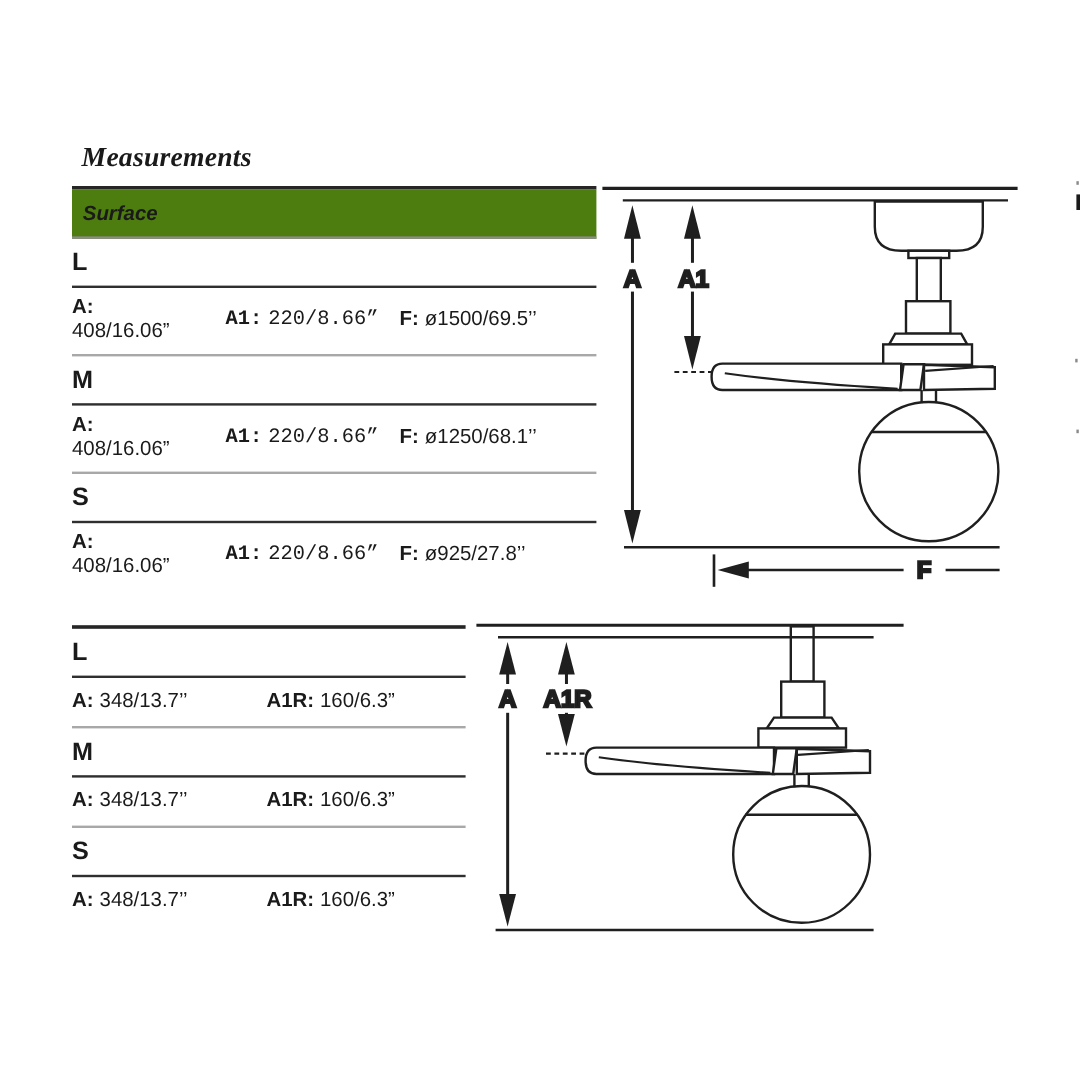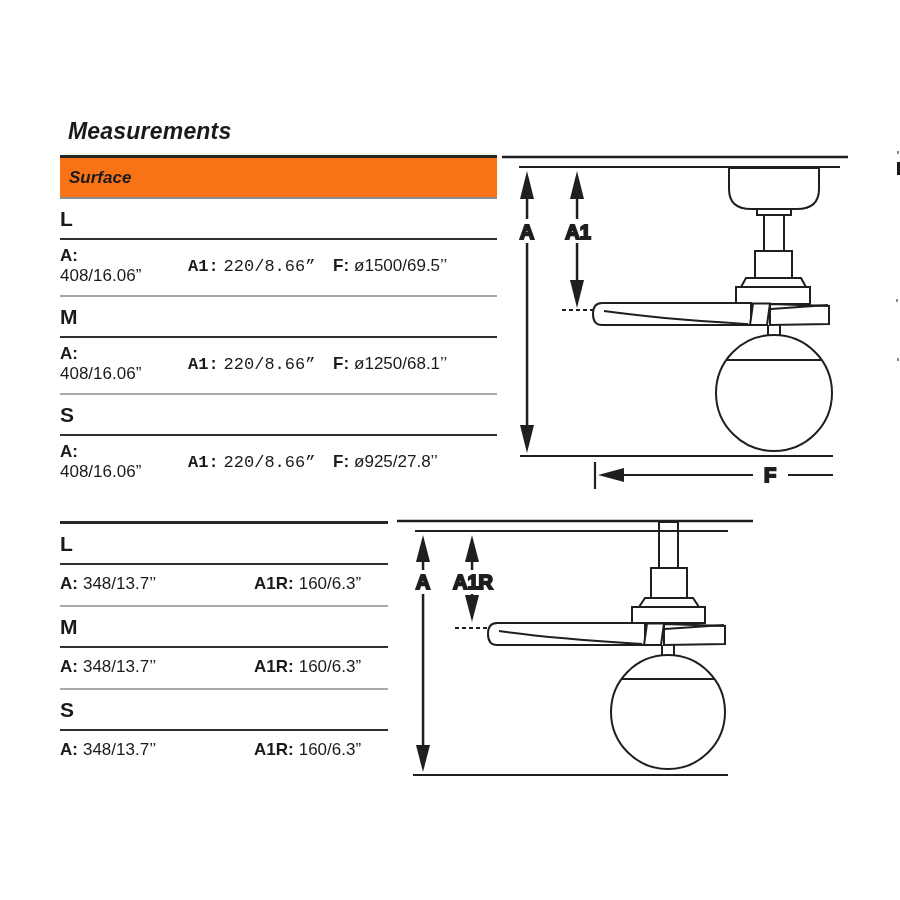--- a/index.html
+++ b/index.html
@@ -5,39 +5,40 @@
   html,body { margin:0; padding:0; }
   body {
     width:900px; height:900px; position:relative; background:#ffffff;
     font-family:"Liberation Sans", sans-serif; color:#1a1a1a;
     overflow:hidden;
   }
   .page-title {
     position:absolute; left:68px; top:118px;
     font-size:23px; font-weight:bold; font-style:italic; letter-spacing:.2px;
     margin:0;
+    font-family:Liberation Serif, serif;
   }
   .spec-table { position:absolute; border-top:3px solid #262626; }
   .spec-table.surface { left:60px; top:155px; width:437px; }
   .spec-table.recessed { left:60px; top:521px; width:328px; }
   .spec-head {
-    background:#f97316; border-bottom:2px solid #8c8c8c;
+    background:#4d7c0f; border-bottom:2px solid #8c8c8c;
     height:39px; display:flex; align-items:center; padding-left:9px;
     font-size:17px; font-weight:bold; font-style:italic;
   }
   .size-row {
     height:39px; display:flex; align-items:center;
     font-size:21px; font-weight:bold; border-bottom:2px solid #2f2f2f;
   }
   .data-row {
     display:flex; align-items:center;
     border-bottom:2px solid #a8a8a8; font-size:17px;
   }
   .data-row.two-line { padding:6px 0 9px; }
-  .data-row.one-line { padding:9px 0 11px;gap:32px; }
+  .data-row.one-line { padding:9px 0 11px; }
   .data-row.last { border-bottom:none; }
   .cell-a2 { width:128px; display:flex; flex-direction:column; line-height:20px; }
   .cell-a1 { width:145px;font-family:Liberation Mono, monospace; }
   .cell-ar { width:162px; }
   .lbl { font-weight:bold; margin-right:5px; }
   .diagram { position:absolute; }
   .diagram svg { display:block; }
   .dim-label { font:bold 20px "Liberation Sans", sans-serif; fill:#1a1a1a; }
   .edge-artifact { position:absolute; background:#1a1a1a; }
   .edge-dot { position:absolute; background:#8a8a8a; }

